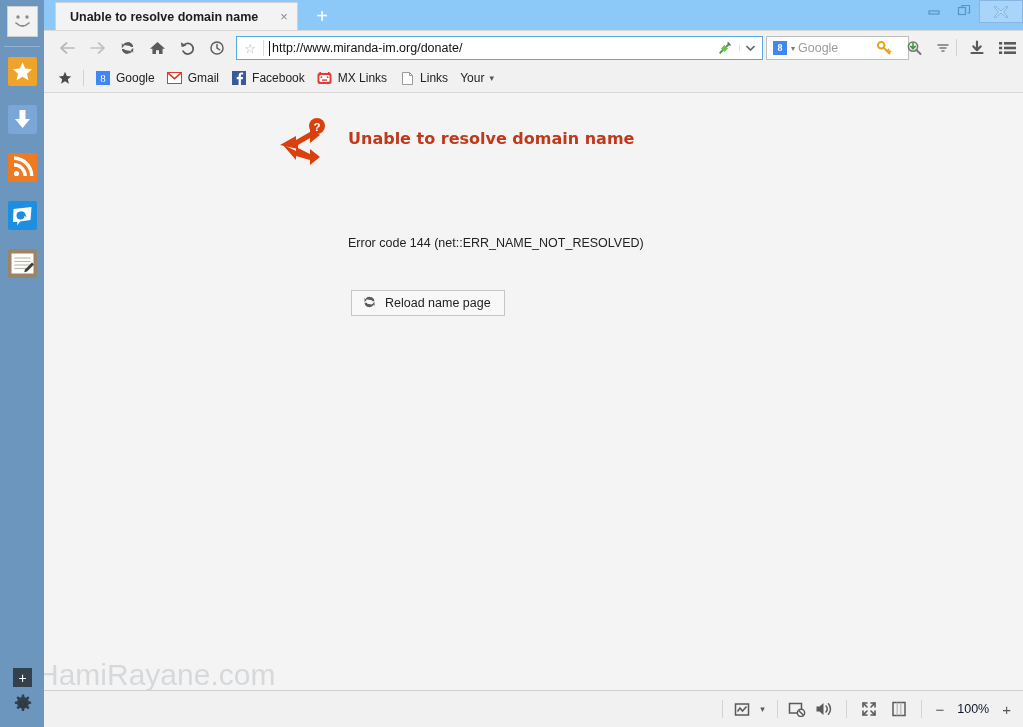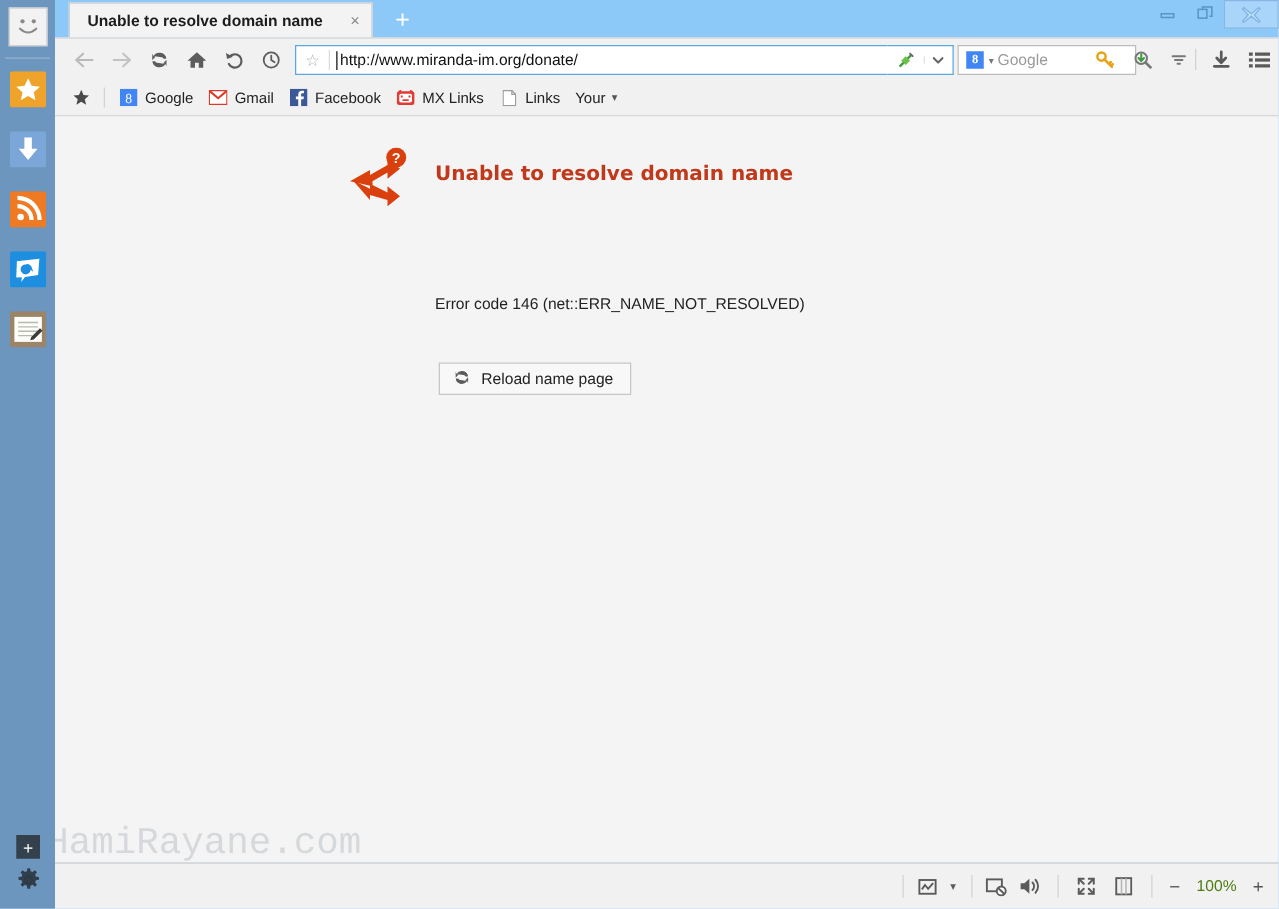--- a/index.html
+++ b/index.html
@@ -149,36 +149,36 @@
     position: absolute; left: 304px; top: 143px; font-size: 12.5px; color: #222;
   }
   .reload-btn {
     position: absolute; left: 307px; top: 197px; height: 26px; padding: 0 13px 0 10px;
     background: #f8f8f8; border: 1px solid #c6c6c6;
     display: flex; align-items: center; gap: 8px;
     font-size: 12.5px; color: #222; cursor: pointer;
   }
   .watermark {
     position: absolute; left: -7px; bottom: -2px;
-    font-size: 30px; color: #d6d9dc; font-family: Liberation Mono, monospace;
+    font-size: 30px; color: #d6d9dc; font-family: Liberation Sans, sans-serif;
     letter-spacing: 0px; white-space: nowrap; user-select: none;
   }
 
   
   .statusbar {
     position: absolute; left: 44px; right: 0; bottom: 0; height: 37px;
     background: #f1f1f1; border-top: 1px solid #cfcfcf;
     display: flex; align-items: center; justify-content: flex-end;
   }
   .st-item {
     height: 24px; min-width: 24px; display: flex; align-items: center;
     justify-content: center; cursor: pointer; color: #5a5a5a;
   }
   .st-sep { width: 1px; height: 18px; background: #d2d2d2; margin: 0 7px; }
-  .st-zoom { font-size: 12.5px; color: #4d7c0f; padding: 0 7px; }
+  .st-zoom { font-size: 12.5px; color: #0f172a; padding: 0 7px; }
   .st-pm { font-size: 15px; color: #555; padding: 0 6px; cursor: pointer; }
 </style>
 </head>
 <body>
 
 <div id="app">
 
   <div class="sidebar">
 
     <div class="logo-tile">
@@ -471,21 +471,21 @@
         <path d="M6 26 L20 33 L20 29 L34 36 L34 31 L44 39 L34 47 L34 42 L20 38 L20 42 Z" fill="#d9400d"></path>
 
         <circle cx="41" cy="8" r="8" fill="#d9400d"></circle>
         <text x="41" y="12.6" font-size="11.5" font-weight="bold" font-family="Liberation Sans, sans-serif" fill="#ffffff" text-anchor="middle">?</text>
       </svg>
     </div>
 
     <div class="err-title">Unable to resolve domain name</div>
 
 
-    <div class="err-code">Error code 146 (net::ERR_NAME_NOT_RESOLVED)</div>
+    <div class="err-code">Error code 144 (net::ERR_NAME_NOT_RESOLVED)</div>
 
     <div class="reload-btn">
       <span>
         <svg width="15" height="14" viewBox="0 0 18 18">
           <path d="M15.2 7.2 A6.4 6.4 0 0 0 3.6 5.4 L6.1 5.4 L2.6 9.2 L2.6 3.2 L3.6 5.4" fill="#5c5c5c"></path>
           <path d="M9 2.6 a6.4 6.4 0 0 1 6.3 5.3 l-2.6 0 a3.9 3.9 0 0 0 -3.7 -2.8 z" fill="#5c5c5c"></path>
           <path d="M9 15.4 a6.4 6.4 0 0 1 -6.3 -5.3 l2.6 0 a3.9 3.9 0 0 0 3.7 2.8 z" fill="#5c5c5c"></path>
           <path d="M2.8 10.8 A6.4 6.4 0 0 0 14.4 12.6 L11.9 12.6 L15.4 8.8 L15.4 14.8 L14.4 12.6" fill="#5c5c5c"></path>
         </svg>
       </span>

